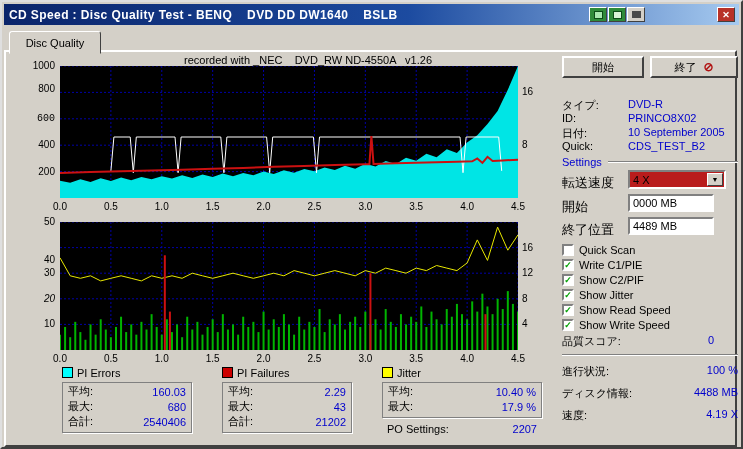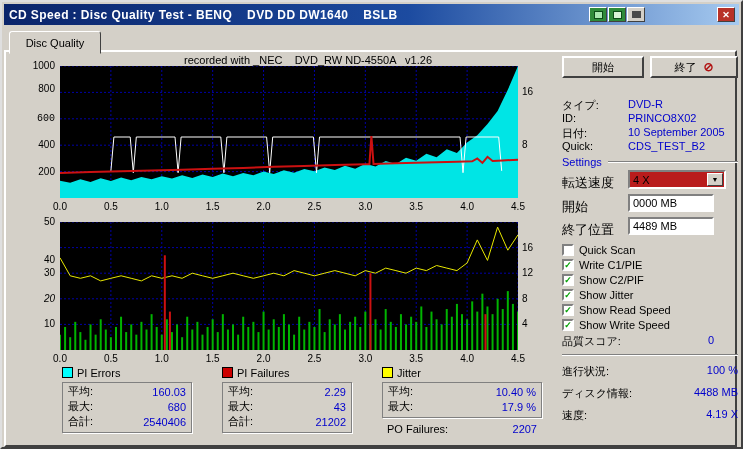--- a/index.html
+++ b/index.html
@@ -323,21 +323,21 @@
       <div class="srow">
           <span>平均:</span>
           <span class="sval">10.40 %</span>
         </div>
       <div class="srow">
           <span>最大:</span>
           <span class="sval">17.9 %</span>
         </div>
     </div>
     <div class="porow">
-      <span>PO Failures:</span>
+      <span>PO Settings:</span>
       <span class="sval">2207</span>
     </div>
 
     <button class="btn" id="startbtn">
       <span>開始</span>
     </button>
     <button class="btn" id="stopbtn">
       <span>終了</span>
       <span class="stopicon">⊘</span>
     </button>

